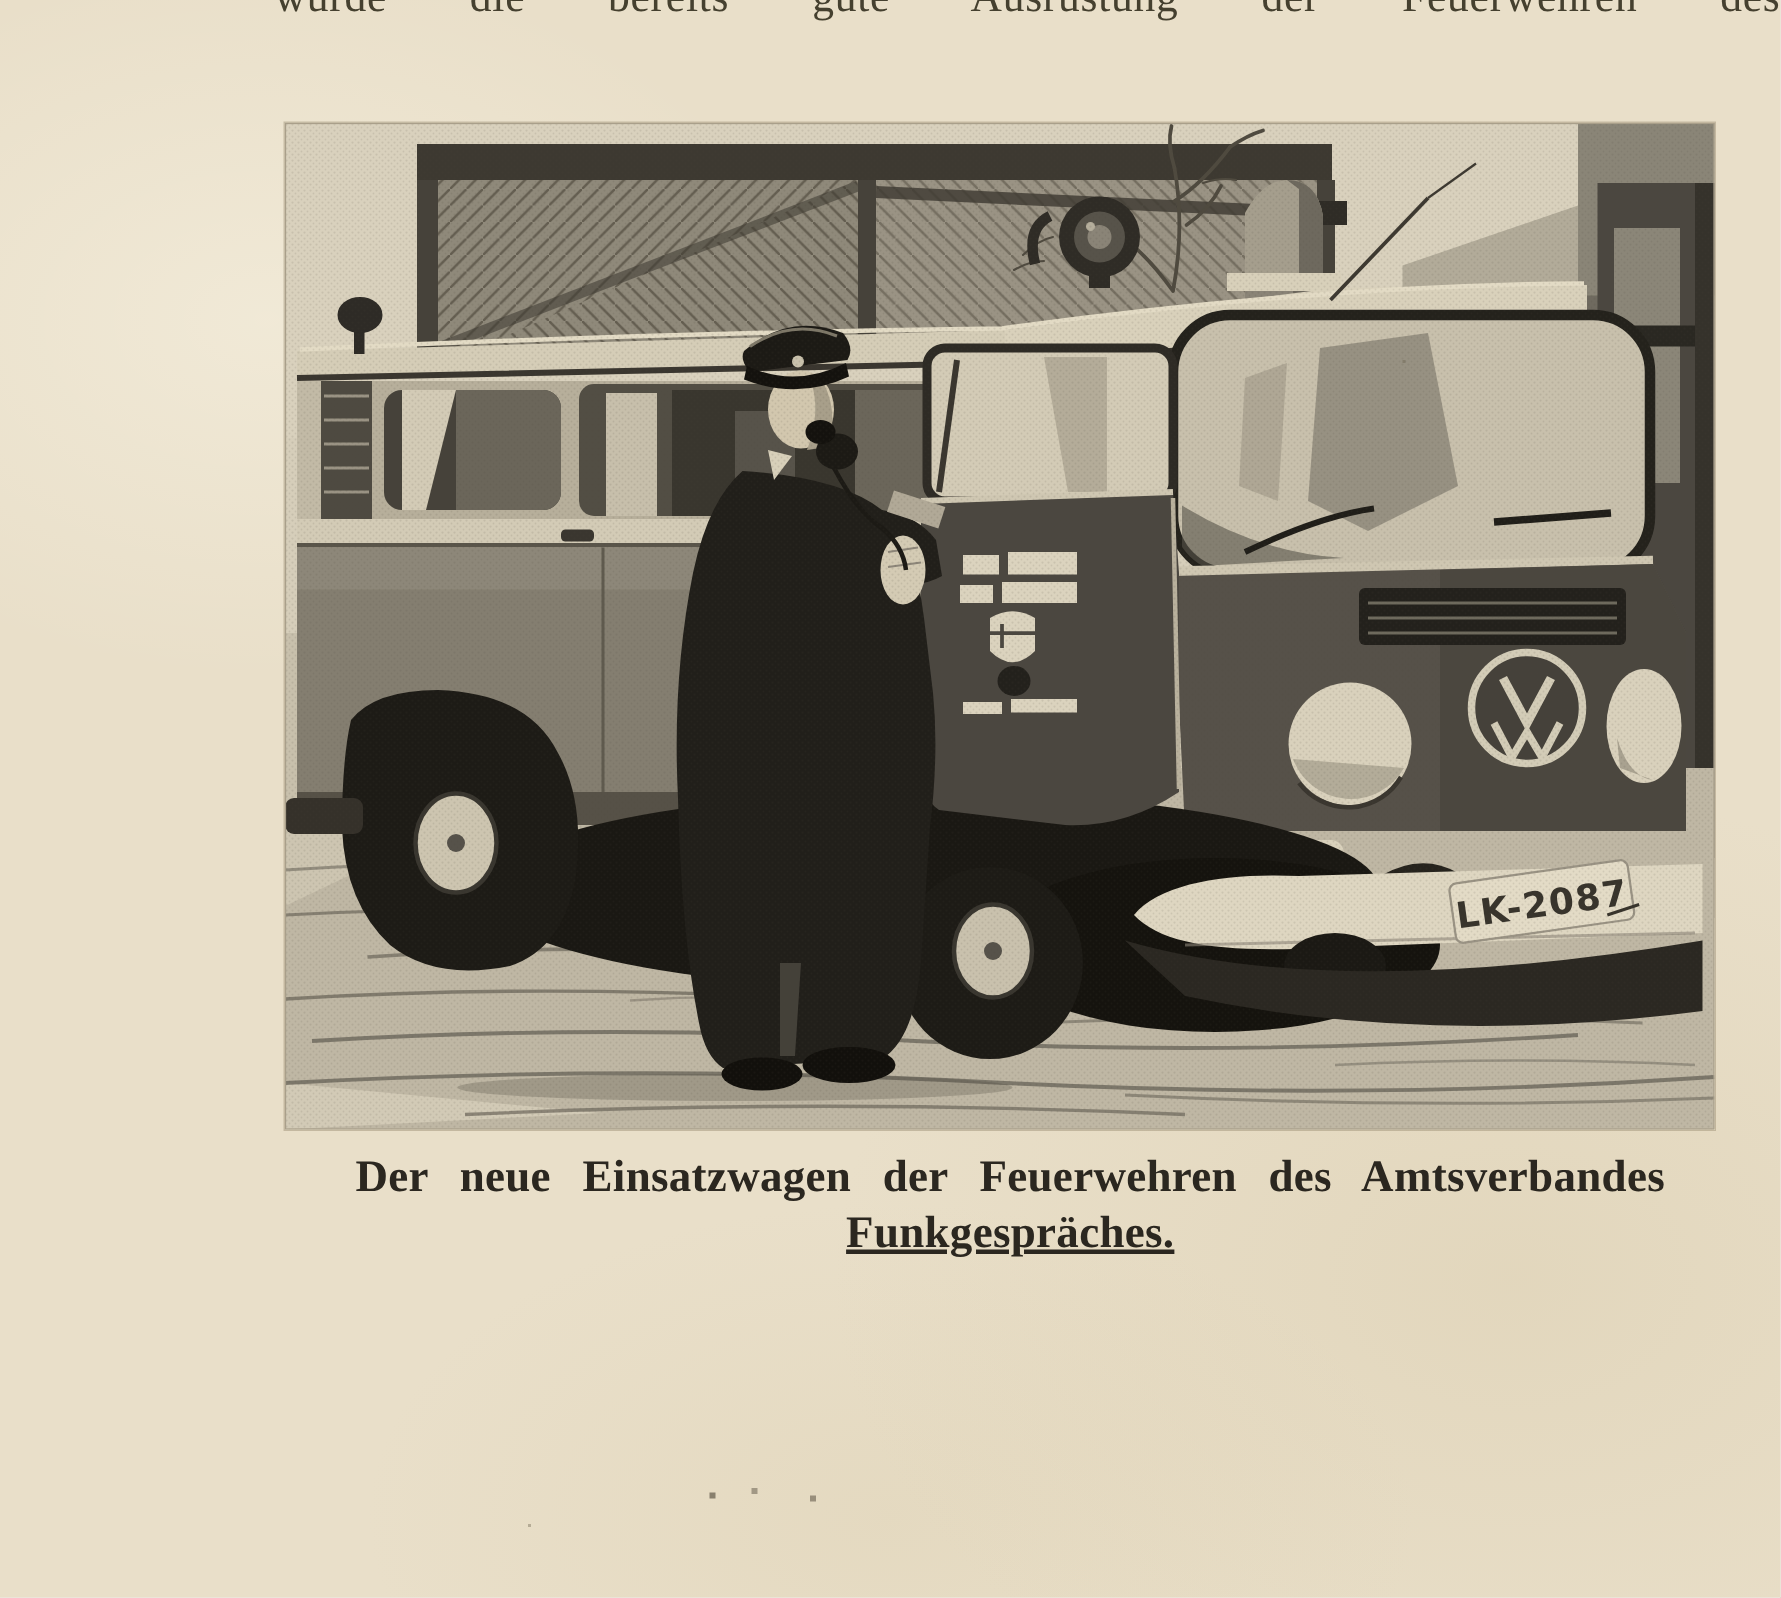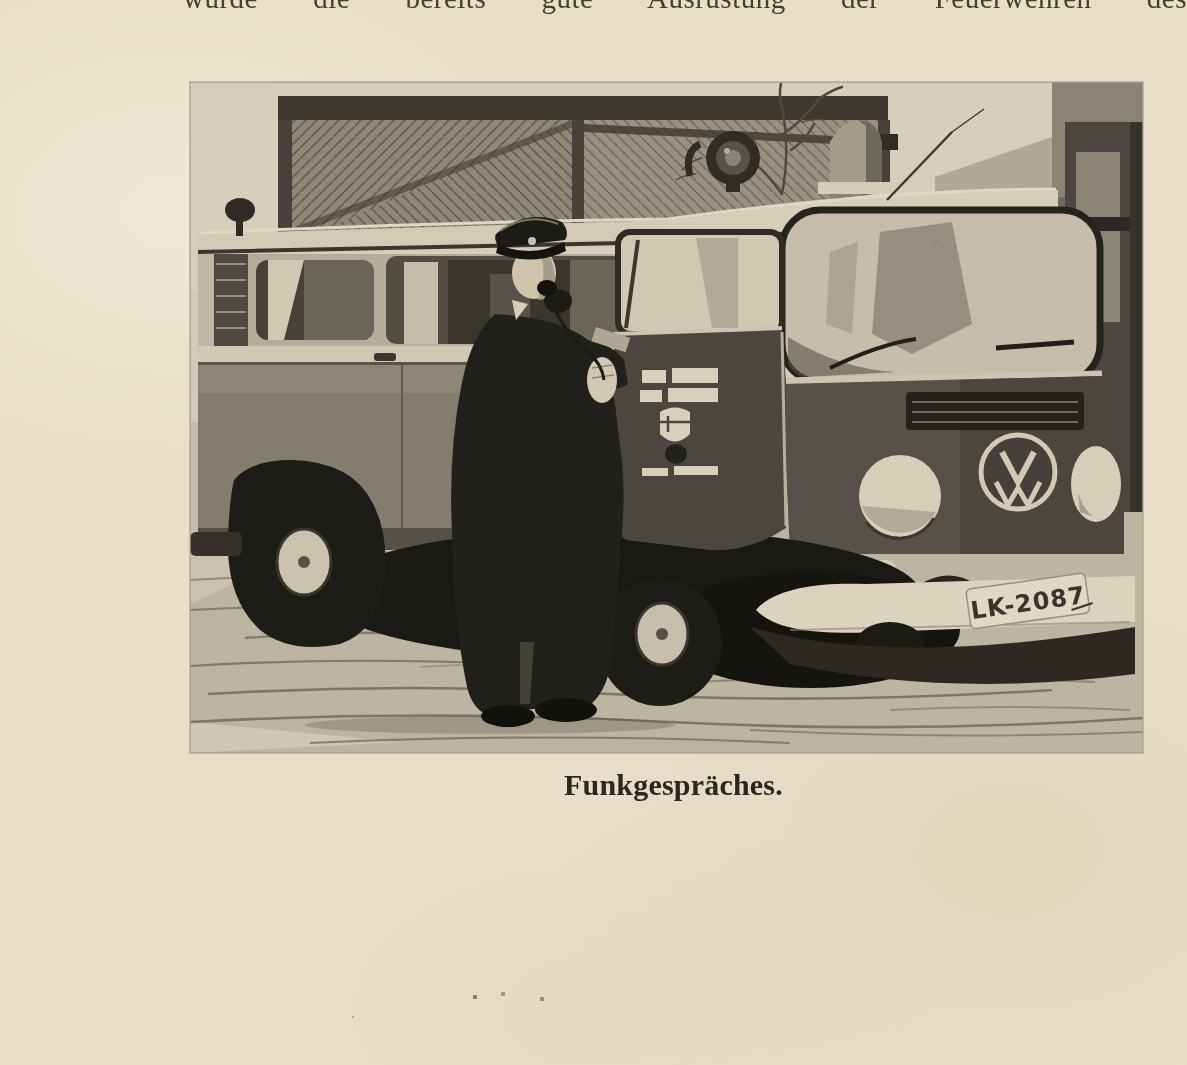--- a/index.html
+++ b/index.html
@@ -34,21 +34,21 @@
   .photo svg{display:block;width:100%;height:100%;}
   .caption{
     position:absolute;left:237px;top:766px;width:873px;
     color:#2b2720;
   }
   .cap-line{
     font-weight:bold;font-size:30px;line-height:37px;
     letter-spacing:.2px;
   }
   .cap-justify{text-align:justify;text-align-last:justify;}
-  .cap-center{text-align:center;}
+  .cap-center{text-align:center;text-decoration:underline;}
   .specks{
     position:absolute;left:0;top:0;width:2px;height:2px;background:transparent;
     box-shadow:
       474px 996px 0 1px rgba(60,52,40,.55),
       502px 993px 0 1px rgba(60,52,40,.4),
       541px 998px 0 1px rgba(60,52,40,.45),
       352px 1016px 0 0  rgba(90,80,60,.35),
       935px 240px 0 0  rgba(90,80,60,.3);
   }
 </style>
@@ -312,17 +312,18 @@
           <path d="M762,50 L794,27" stroke="#3d3931" stroke-width="1.5"></path>
         </g>
       </g>
 
       <rect x="0" y="0" width="953" height="671" fill="url(#ht)" opacity=".12"></rect>
       <rect x="0" y="0" width="953" height="671" fill="none" stroke="#a99f8a" stroke-width="1.5"></rect>
     </svg>
   </figure>
 
   <div class="caption">
+    <div class="cap-line cap-justify">Der neue Einsatzwagen der Feuerwehren des Amtsverbandes</div>
     <div class="cap-line cap-center">Funkgespräches.</div>
   </div>
 
   <div class="specks"></div>
 </div>
 
 </body></html>

